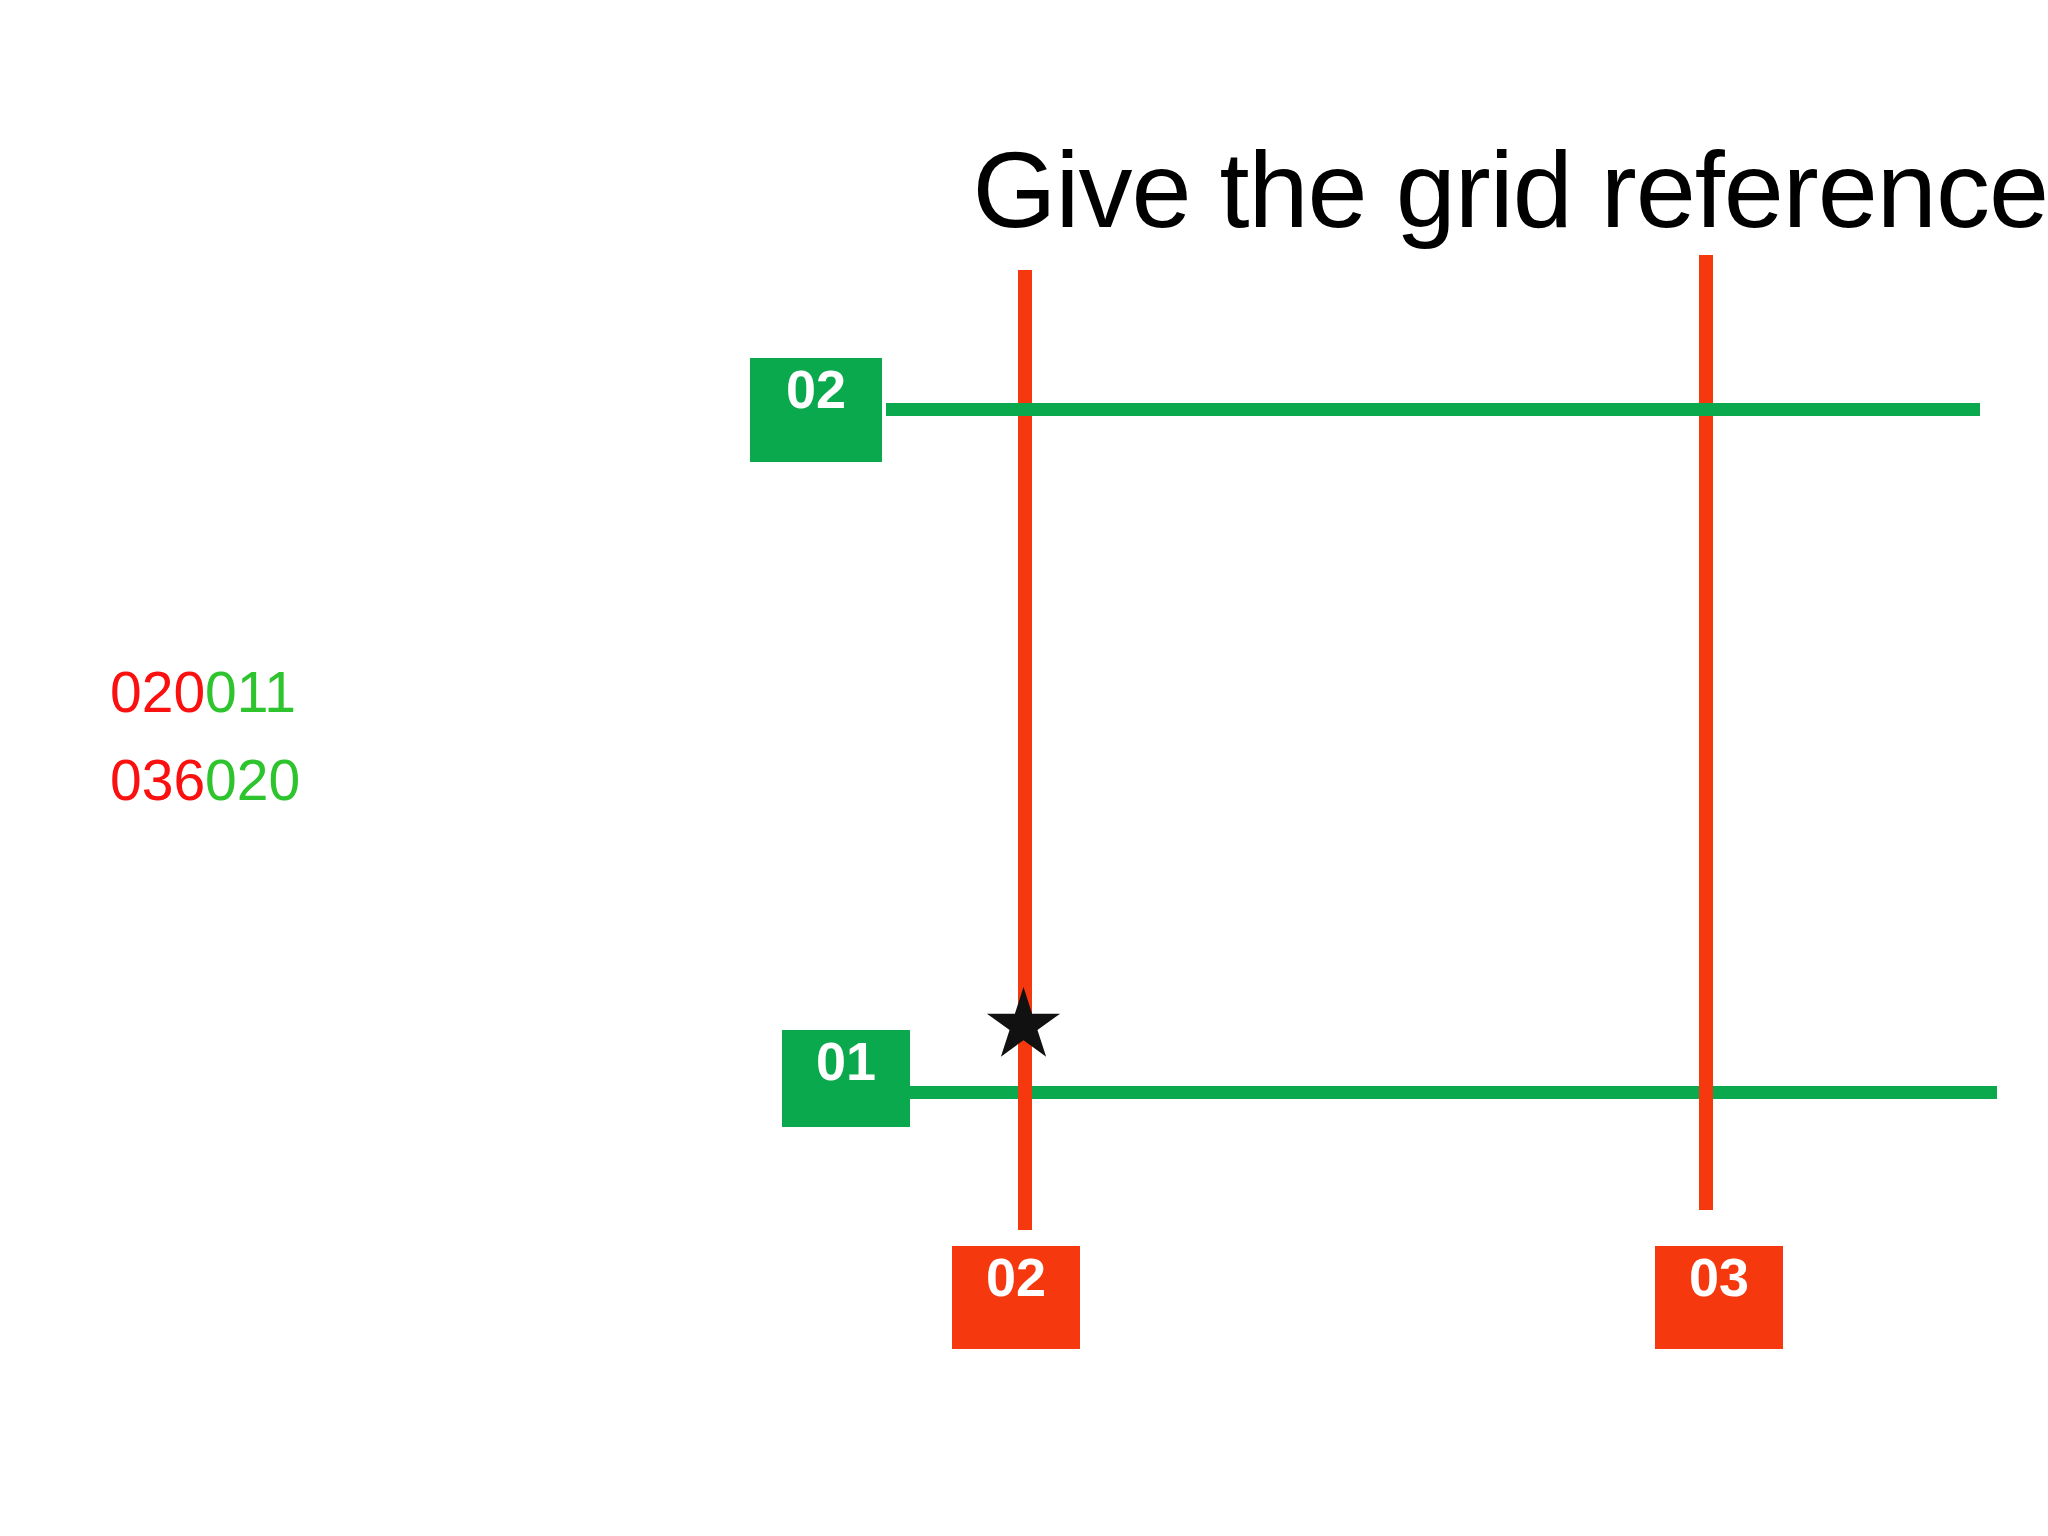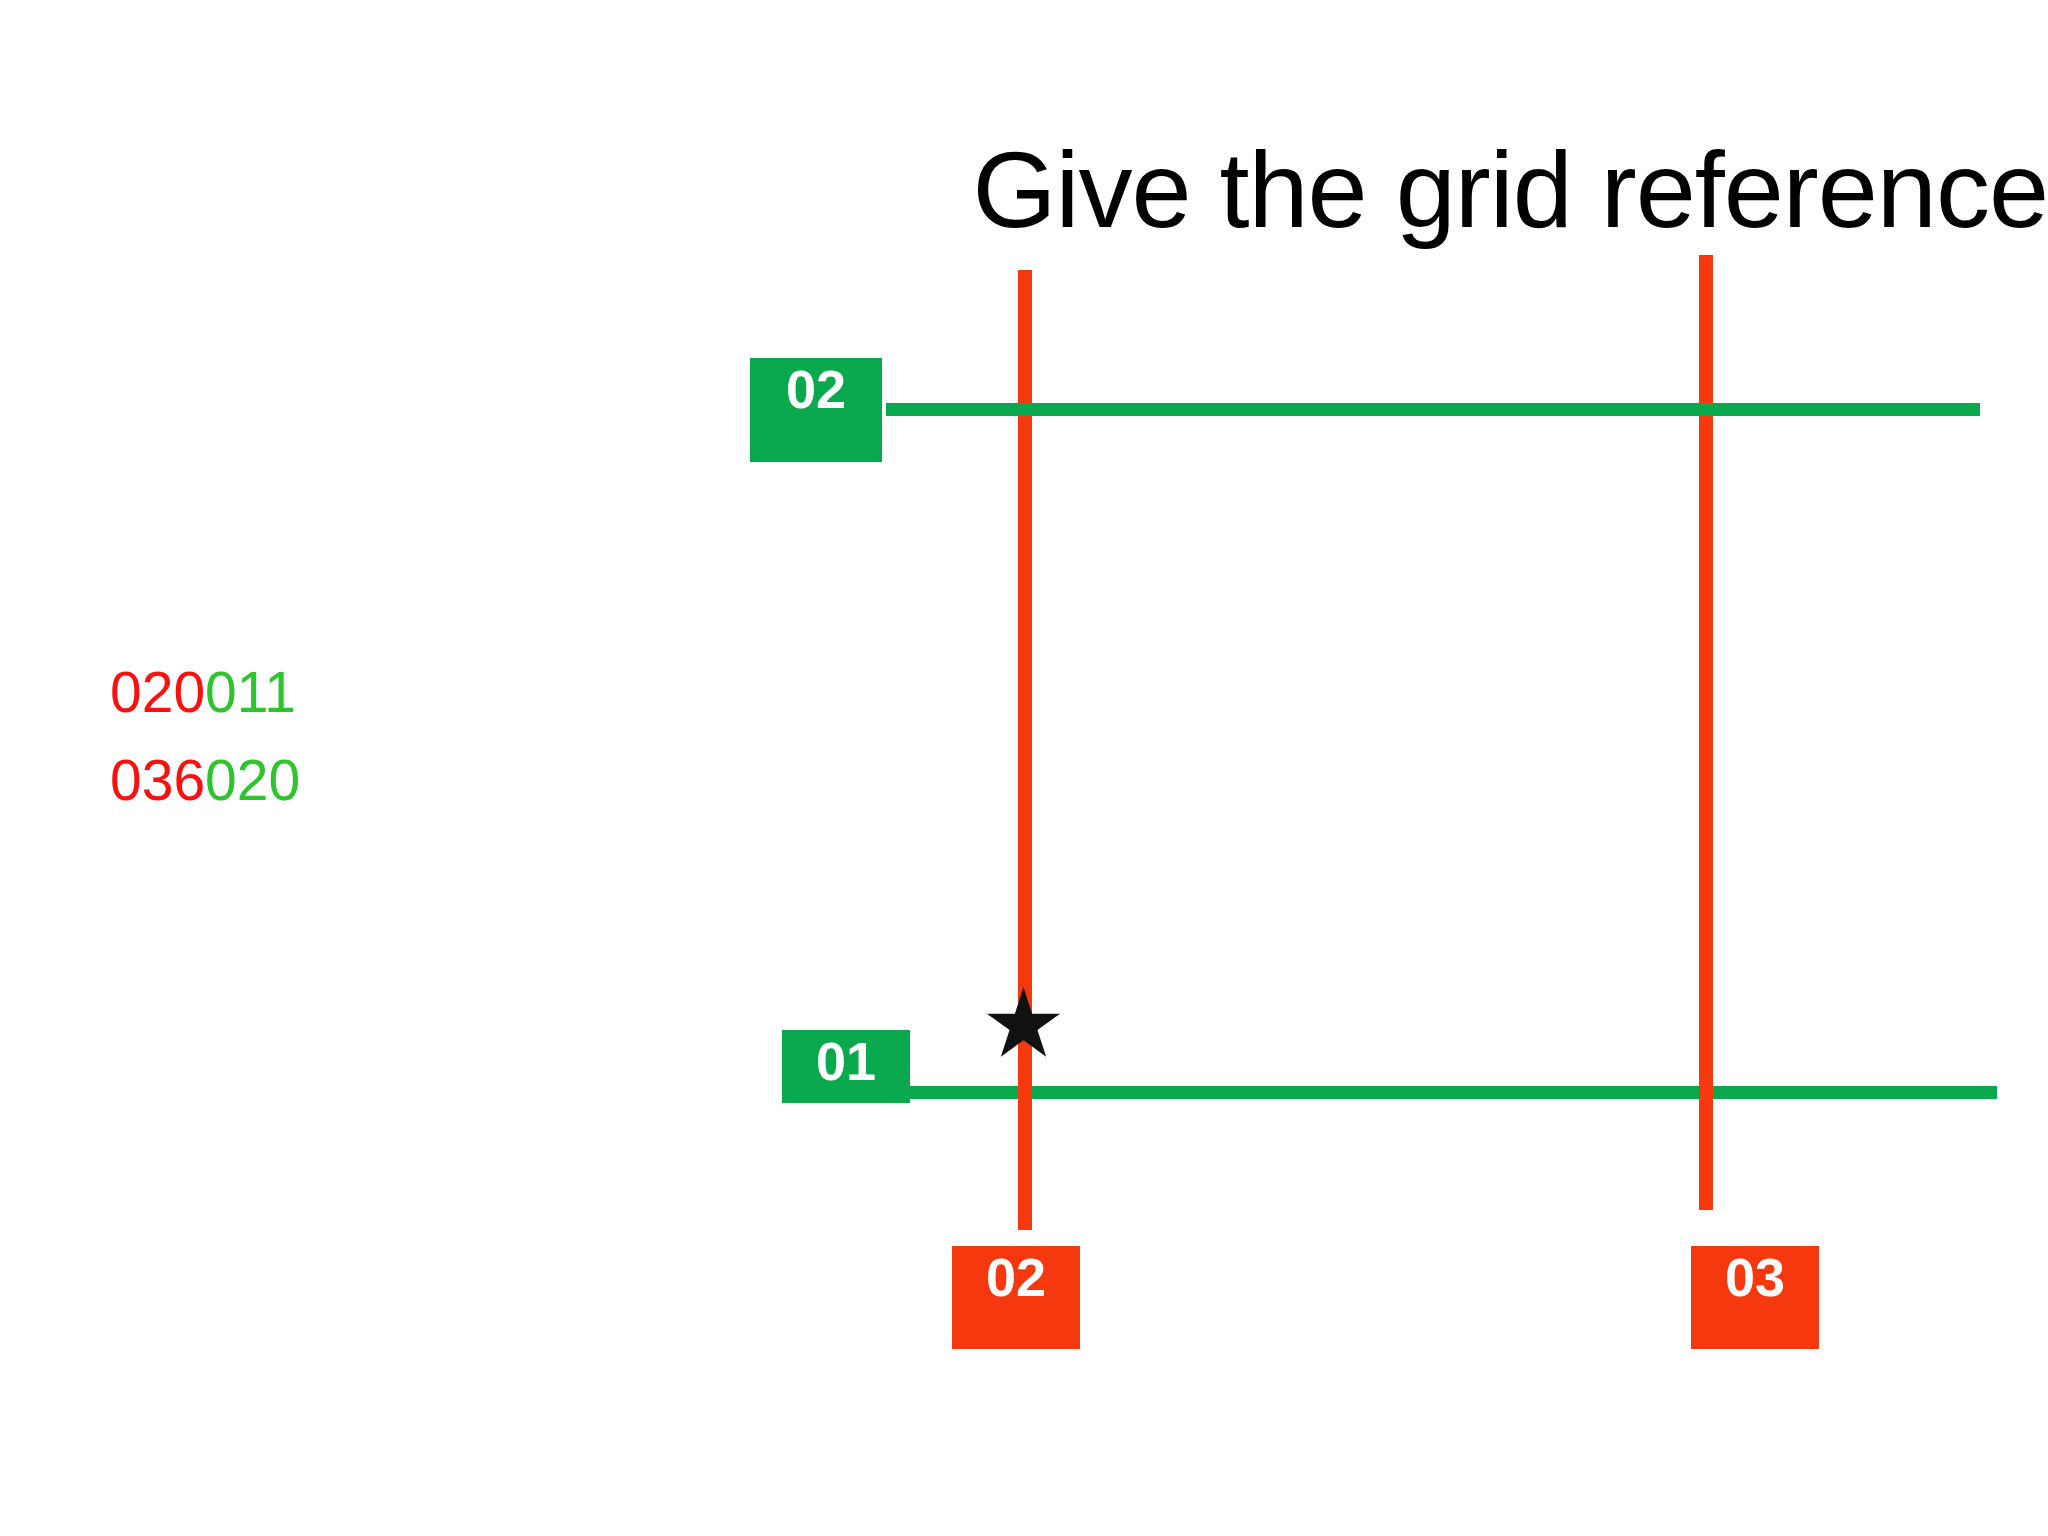--- a/index.html
+++ b/index.html
@@ -52,23 +52,23 @@
   .gridlabel {
     display: flex; align-items: flex-start; justify-content: center;
     color: var(--label-text);
     font-weight: bold; font-size: 54px;
     z-index: 4;
   }
   .green-box { background: var(--grid-green); }
   .red-box   { background: var(--grid-red); }
 
   .label-north-02 { left: 750px;  top: 358px;  width: 132px; height: 104px; }
-  .label-north-01 { left: 782px;  top: 1030px; width: 128px; height: 73px; }
+  .label-north-01 { left: 782px;  top: 1030px; width: 128px; height: 97px; }
   .label-east-02  { left: 952px;  top: 1246px; width: 128px; height: 103px; }
-  .label-east-03  { left: 1655px; top: 1246px; width: 128px; height: 103px; margin-left: 36px; }
+  .label-east-03  { left: 1655px; top: 1246px; width: 128px; height: 103px; }
 
   .star-marker { left: 985px; top: 987px; width: 77px; height: 77px; z-index: 5; }
   .star-marker svg { display: block; width: 100%; height: 100%; }
   .star-marker polygon { fill: var(--star); }
 </style>
 </head>
 <body>
 
 <div class="slide">
 

